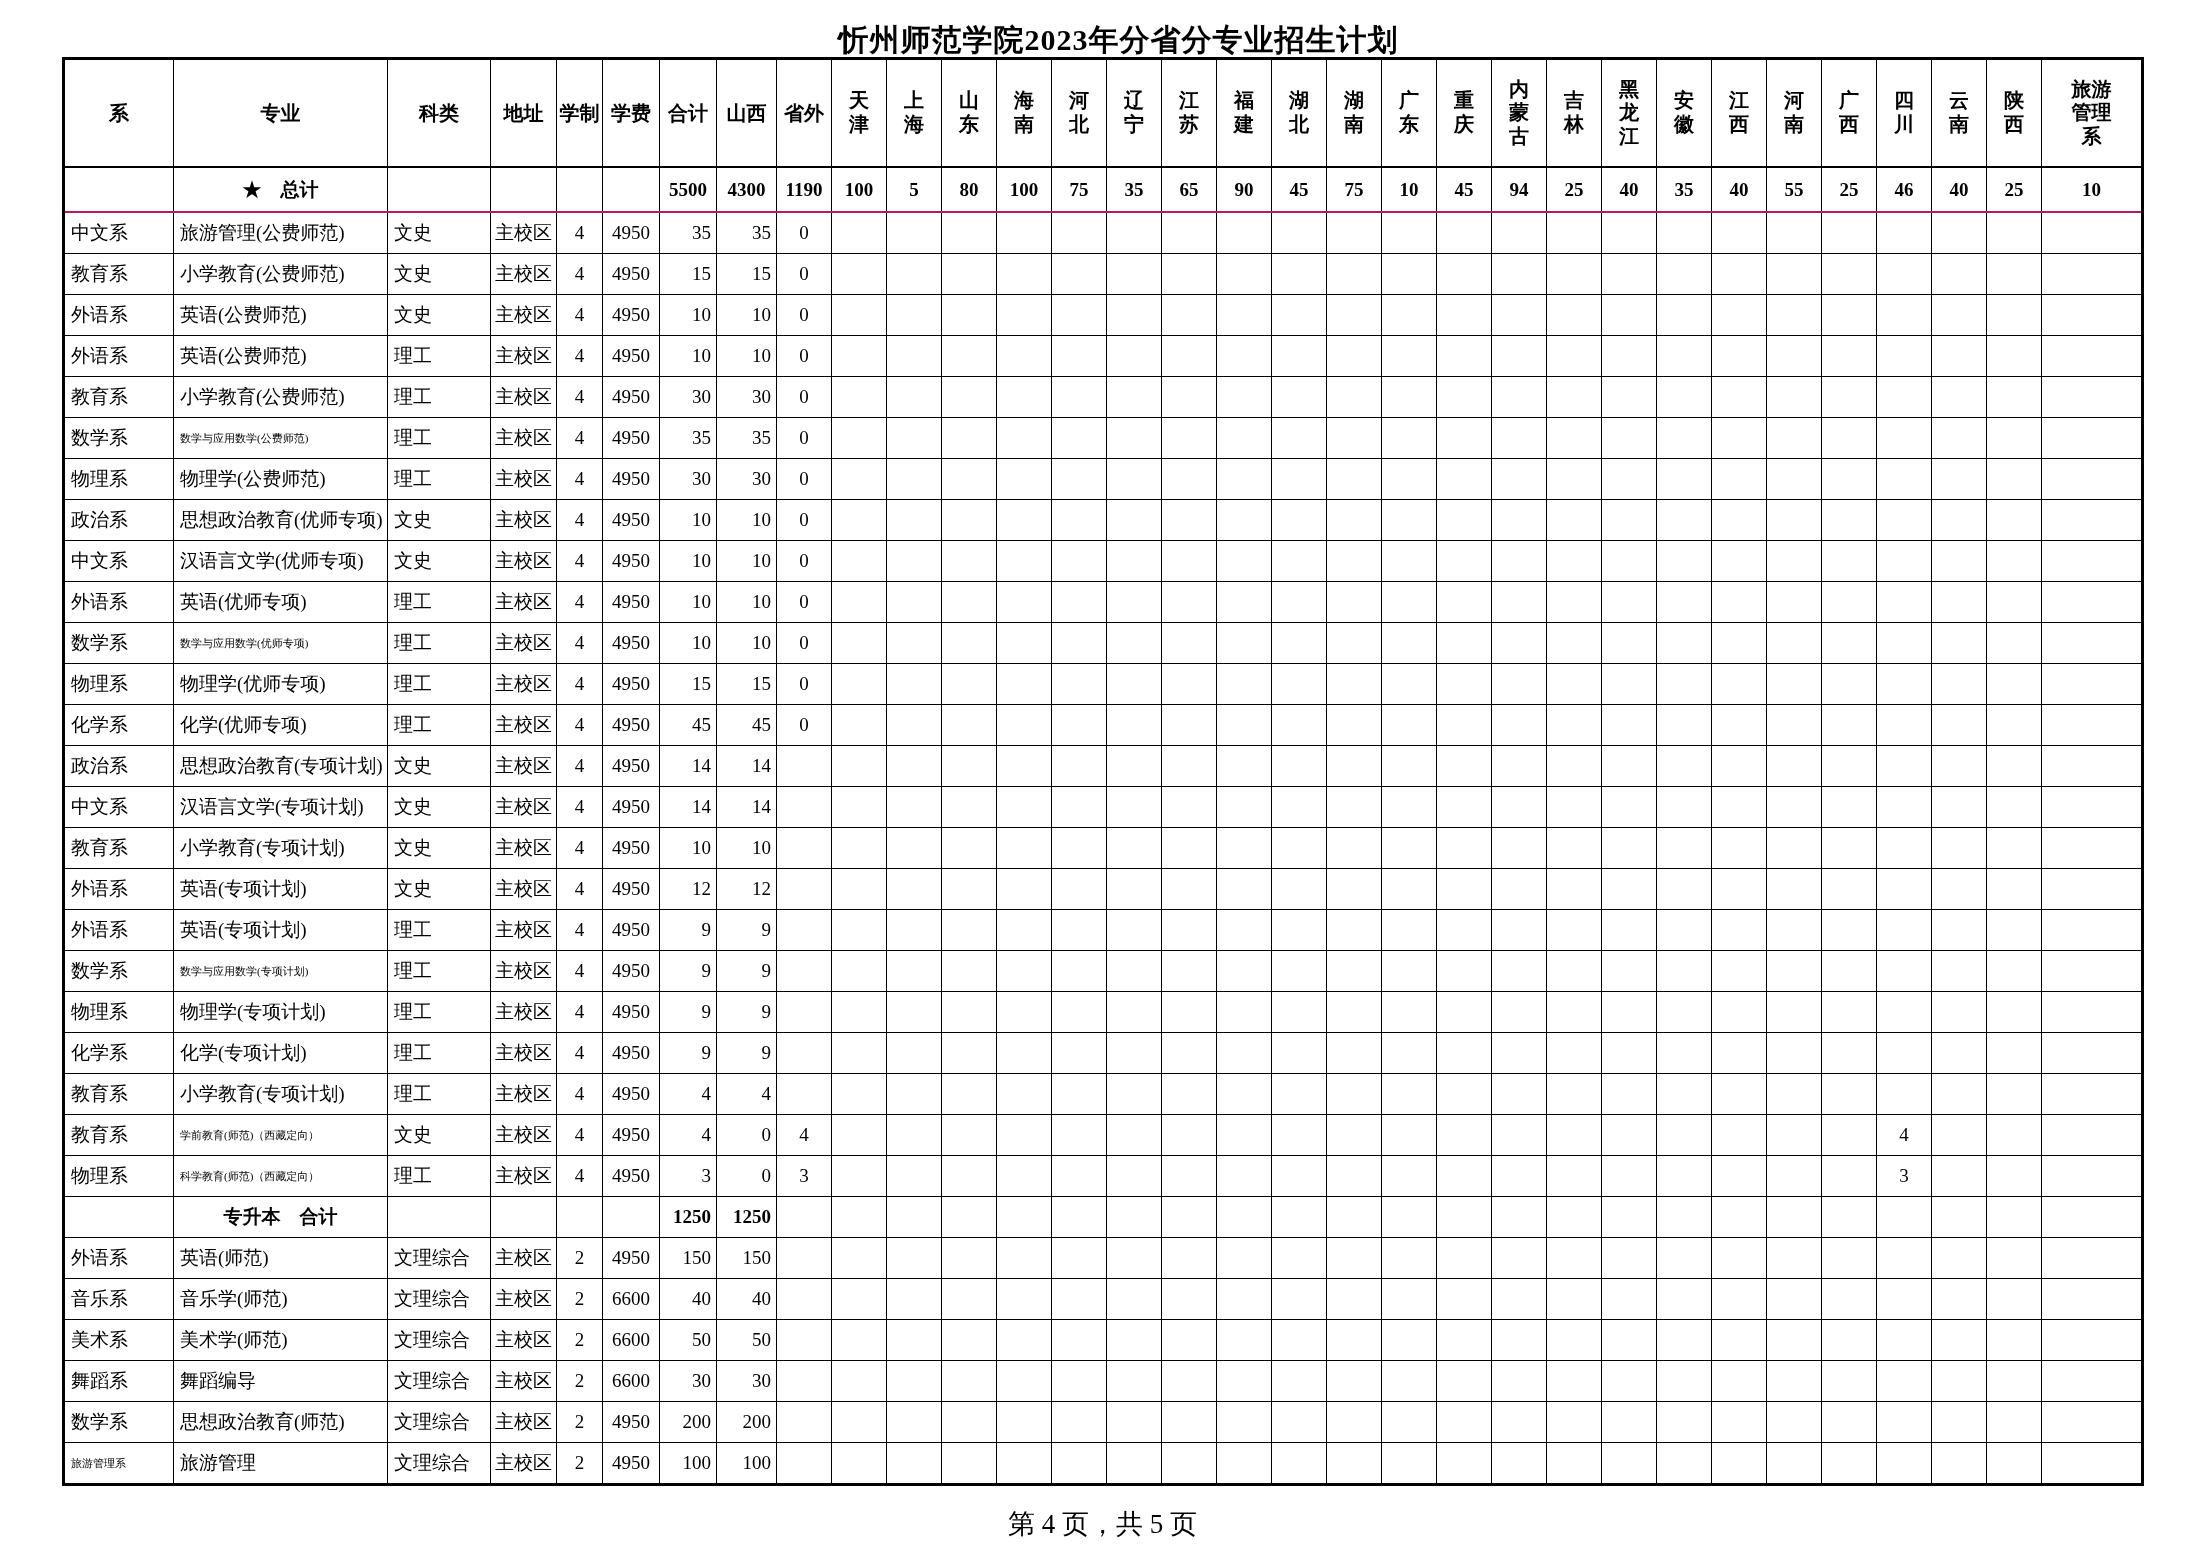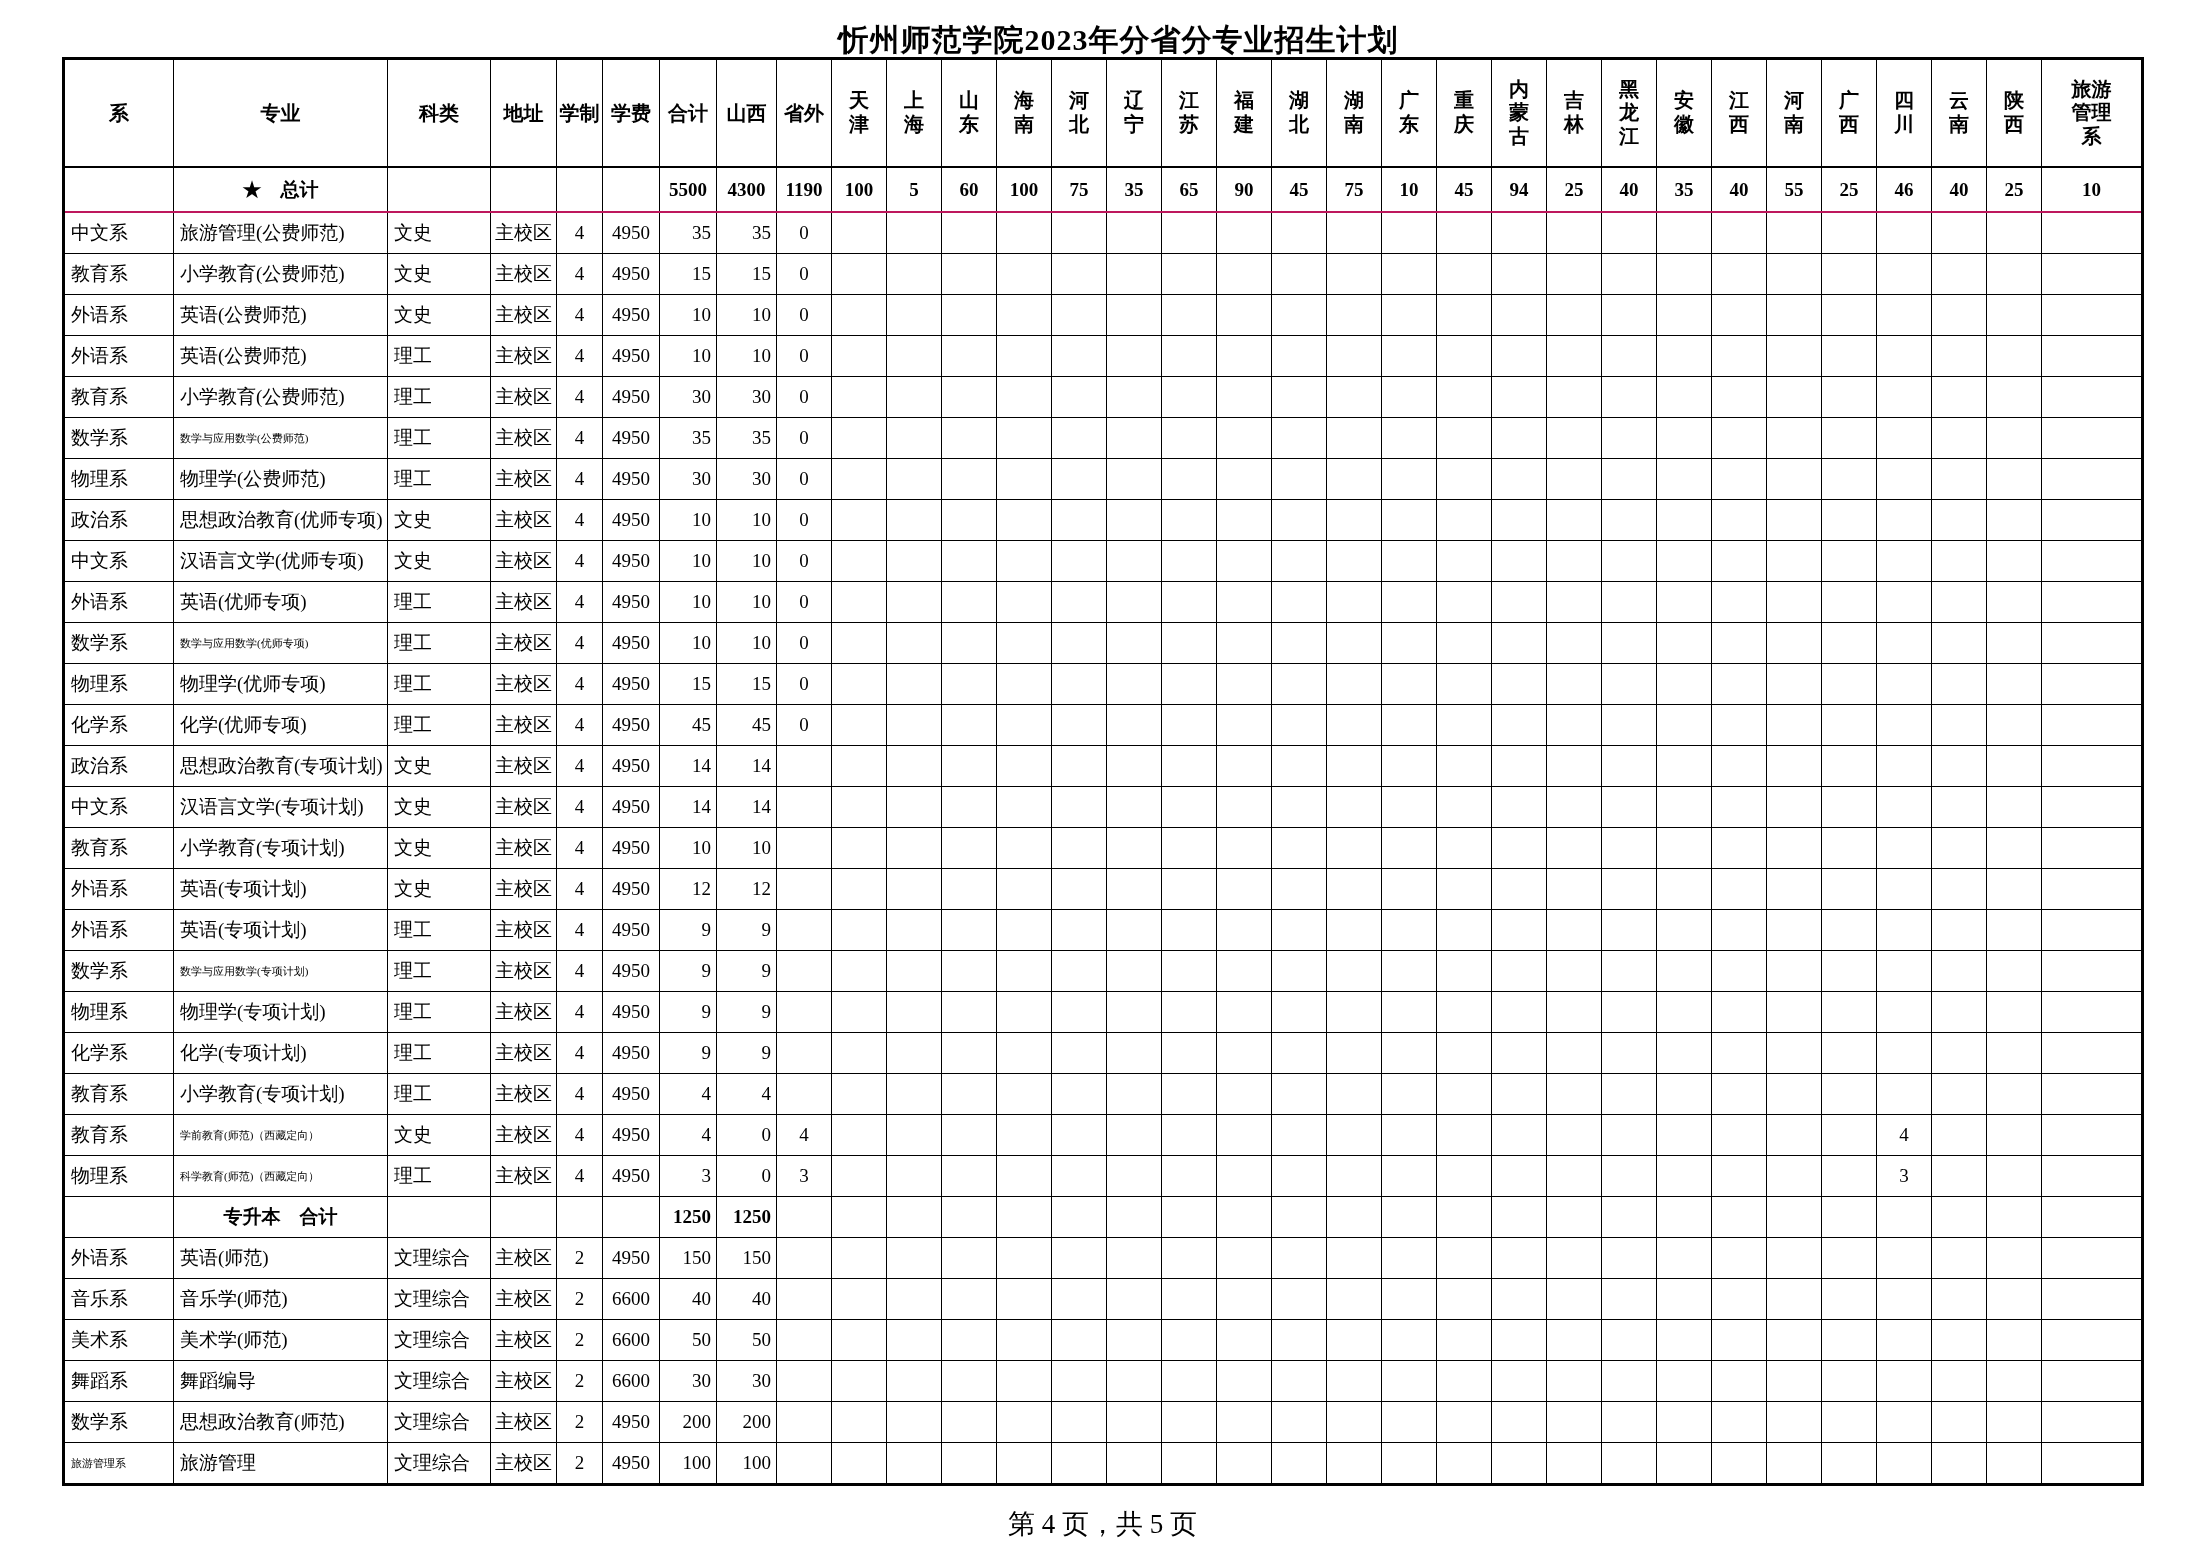--- a/index.html
+++ b/index.html
@@ -109,21 +109,21 @@
           <td data-name="cell-major" class="ac">★　总计</td>
           <td data-name="cell-category" class="ac"></td>
           <td data-name="cell-campus" class="ac"></td>
           <td data-name="cell-years" class="ac"></td>
           <td data-name="cell-fee" class="ac"></td>
           <td data-name="cell-total" class="ac">5500</td>
           <td data-name="cell-shanxi" class="ac">4300</td>
           <td data-name="cell-outside" class="ac">1190</td>
           <td data-name="cell-tianjin" class="ac">100</td>
           <td data-name="cell-shanghai" class="ac">5</td>
-          <td data-name="cell-shandong" class="ac">60</td>
+          <td data-name="cell-shandong" class="ac">80</td>
           <td data-name="cell-hainan" class="ac">100</td>
           <td data-name="cell-hebei" class="ac">75</td>
           <td data-name="cell-liaoning" class="ac">35</td>
           <td data-name="cell-jiangsu" class="ac">65</td>
           <td data-name="cell-fujian" class="ac">90</td>
           <td data-name="cell-hubei" class="ac">45</td>
           <td data-name="cell-hunan" class="ac">75</td>
           <td data-name="cell-guangdong" class="ac">10</td>
           <td data-name="cell-chongqing" class="ac">45</td>
           <td data-name="cell-neimenggu" class="ac">94</td>

